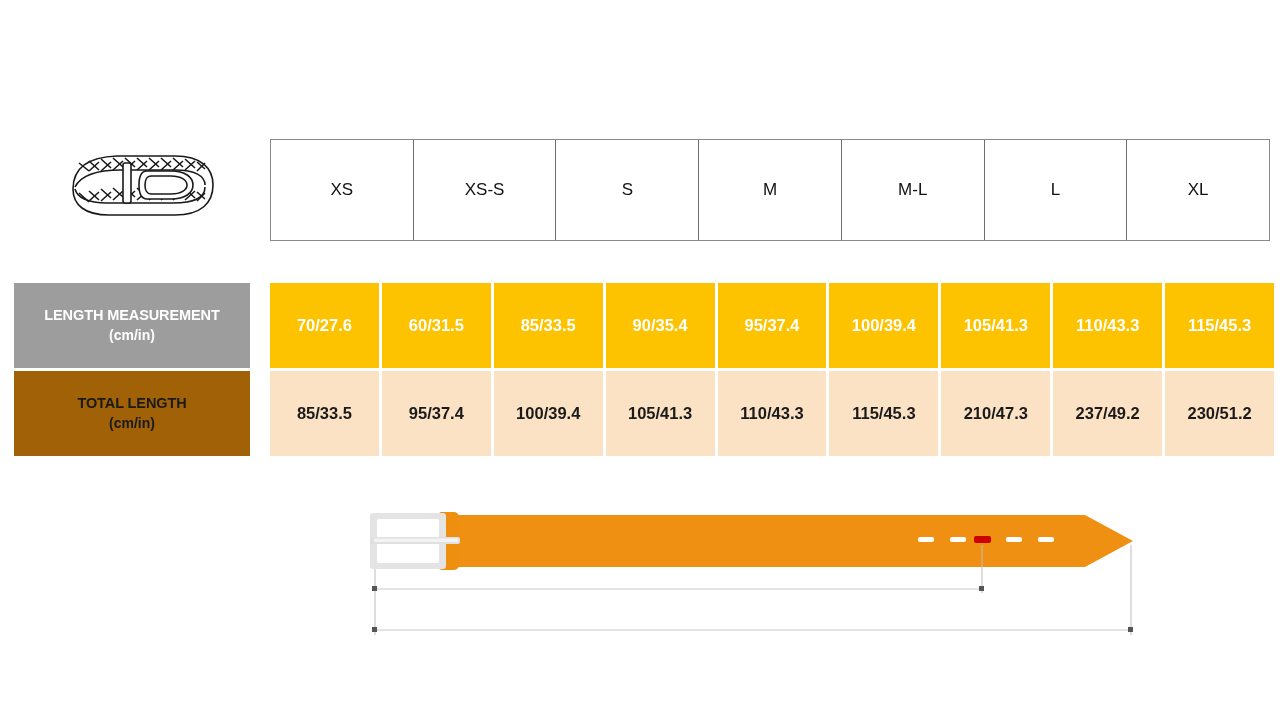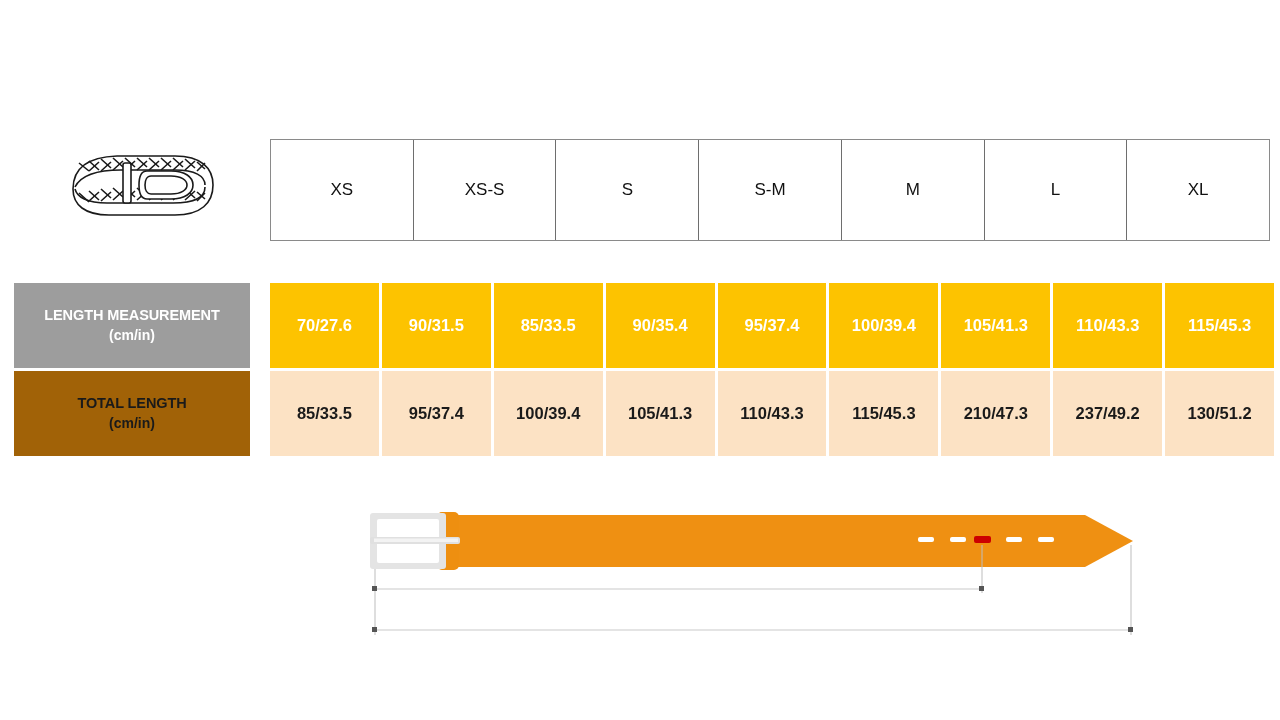--- a/index.html
+++ b/index.html
@@ -144,34 +144,34 @@
       <path d="M92 28 L116 28 C130 28, 138 34, 138 42 C138 50, 130 56, 116 56 L92 56 C86 56, 84 50, 84 42 C84 34, 86 28, 92 28 Z" fill="#ffffff"></path>
       <path d="M96 33 L116 33 C126 33, 132 37, 132 42 C132 47, 126 51, 116 51 L96 51 C92 51, 90 47, 90 42 C90 37, 92 33, 96 33 Z"></path>
     </g>
   </svg>
 </div>
 
 <div class="size-header-row">
   <div class="size-header-cell">XS</div>
   <div class="size-header-cell">XS-S</div>
   <div class="size-header-cell">S</div>
-  <div class="size-header-cell">S-M</div>
   <div class="size-header-cell">M</div>
+  <div class="size-header-cell">M-L</div>
   <div class="size-header-cell">L</div>
   <div class="size-header-cell">XL</div>
 </div>
 
 <div class="row-label waist">
   <span class="l1">LENGTH MEASUREMENT</span>
   <span class="l2">(cm/in)</span>
 </div>
 
 <div class="data-row waist">
   <div class="data-cell">70/27.6</div>
-  <div class="data-cell">90/31.5</div>
+  <div class="data-cell">60/31.5</div>
   <div class="data-cell">85/33.5</div>
   <div class="data-cell">90/35.4</div>
   <div class="data-cell">95/37.4</div>
   <div class="data-cell">100/39.4</div>
   <div class="data-cell">105/41.3</div>
   <div class="data-cell">110/43.3</div>
   <div class="data-cell">115/45.3</div>
 </div>
 
 <div class="row-label total">
@@ -181,21 +181,21 @@
 
 <div class="data-row total">
   <div class="data-cell">85/33.5</div>
   <div class="data-cell">95/37.4</div>
   <div class="data-cell">100/39.4</div>
   <div class="data-cell">105/41.3</div>
   <div class="data-cell">110/43.3</div>
   <div class="data-cell">115/45.3</div>
   <div class="data-cell">210/47.3</div>
   <div class="data-cell">237/49.2</div>
-  <div class="data-cell">130/51.2</div>
+  <div class="data-cell">230/51.2</div>
 </div>
 
 <div class="belt-diagram">
   <svg viewBox="0 0 1280 160" width="1280" height="160" xmlns="http://www.w3.org/2000/svg">
 
     <g>
       <path d="M430 20 L1085 20 L1133 46 L1085 72 L430 72 Z" fill="#EF9012"></path>
     </g>
 
     <rect x="437" y="17" width="22" height="58" rx="5" fill="#EE8F10"></rect>

